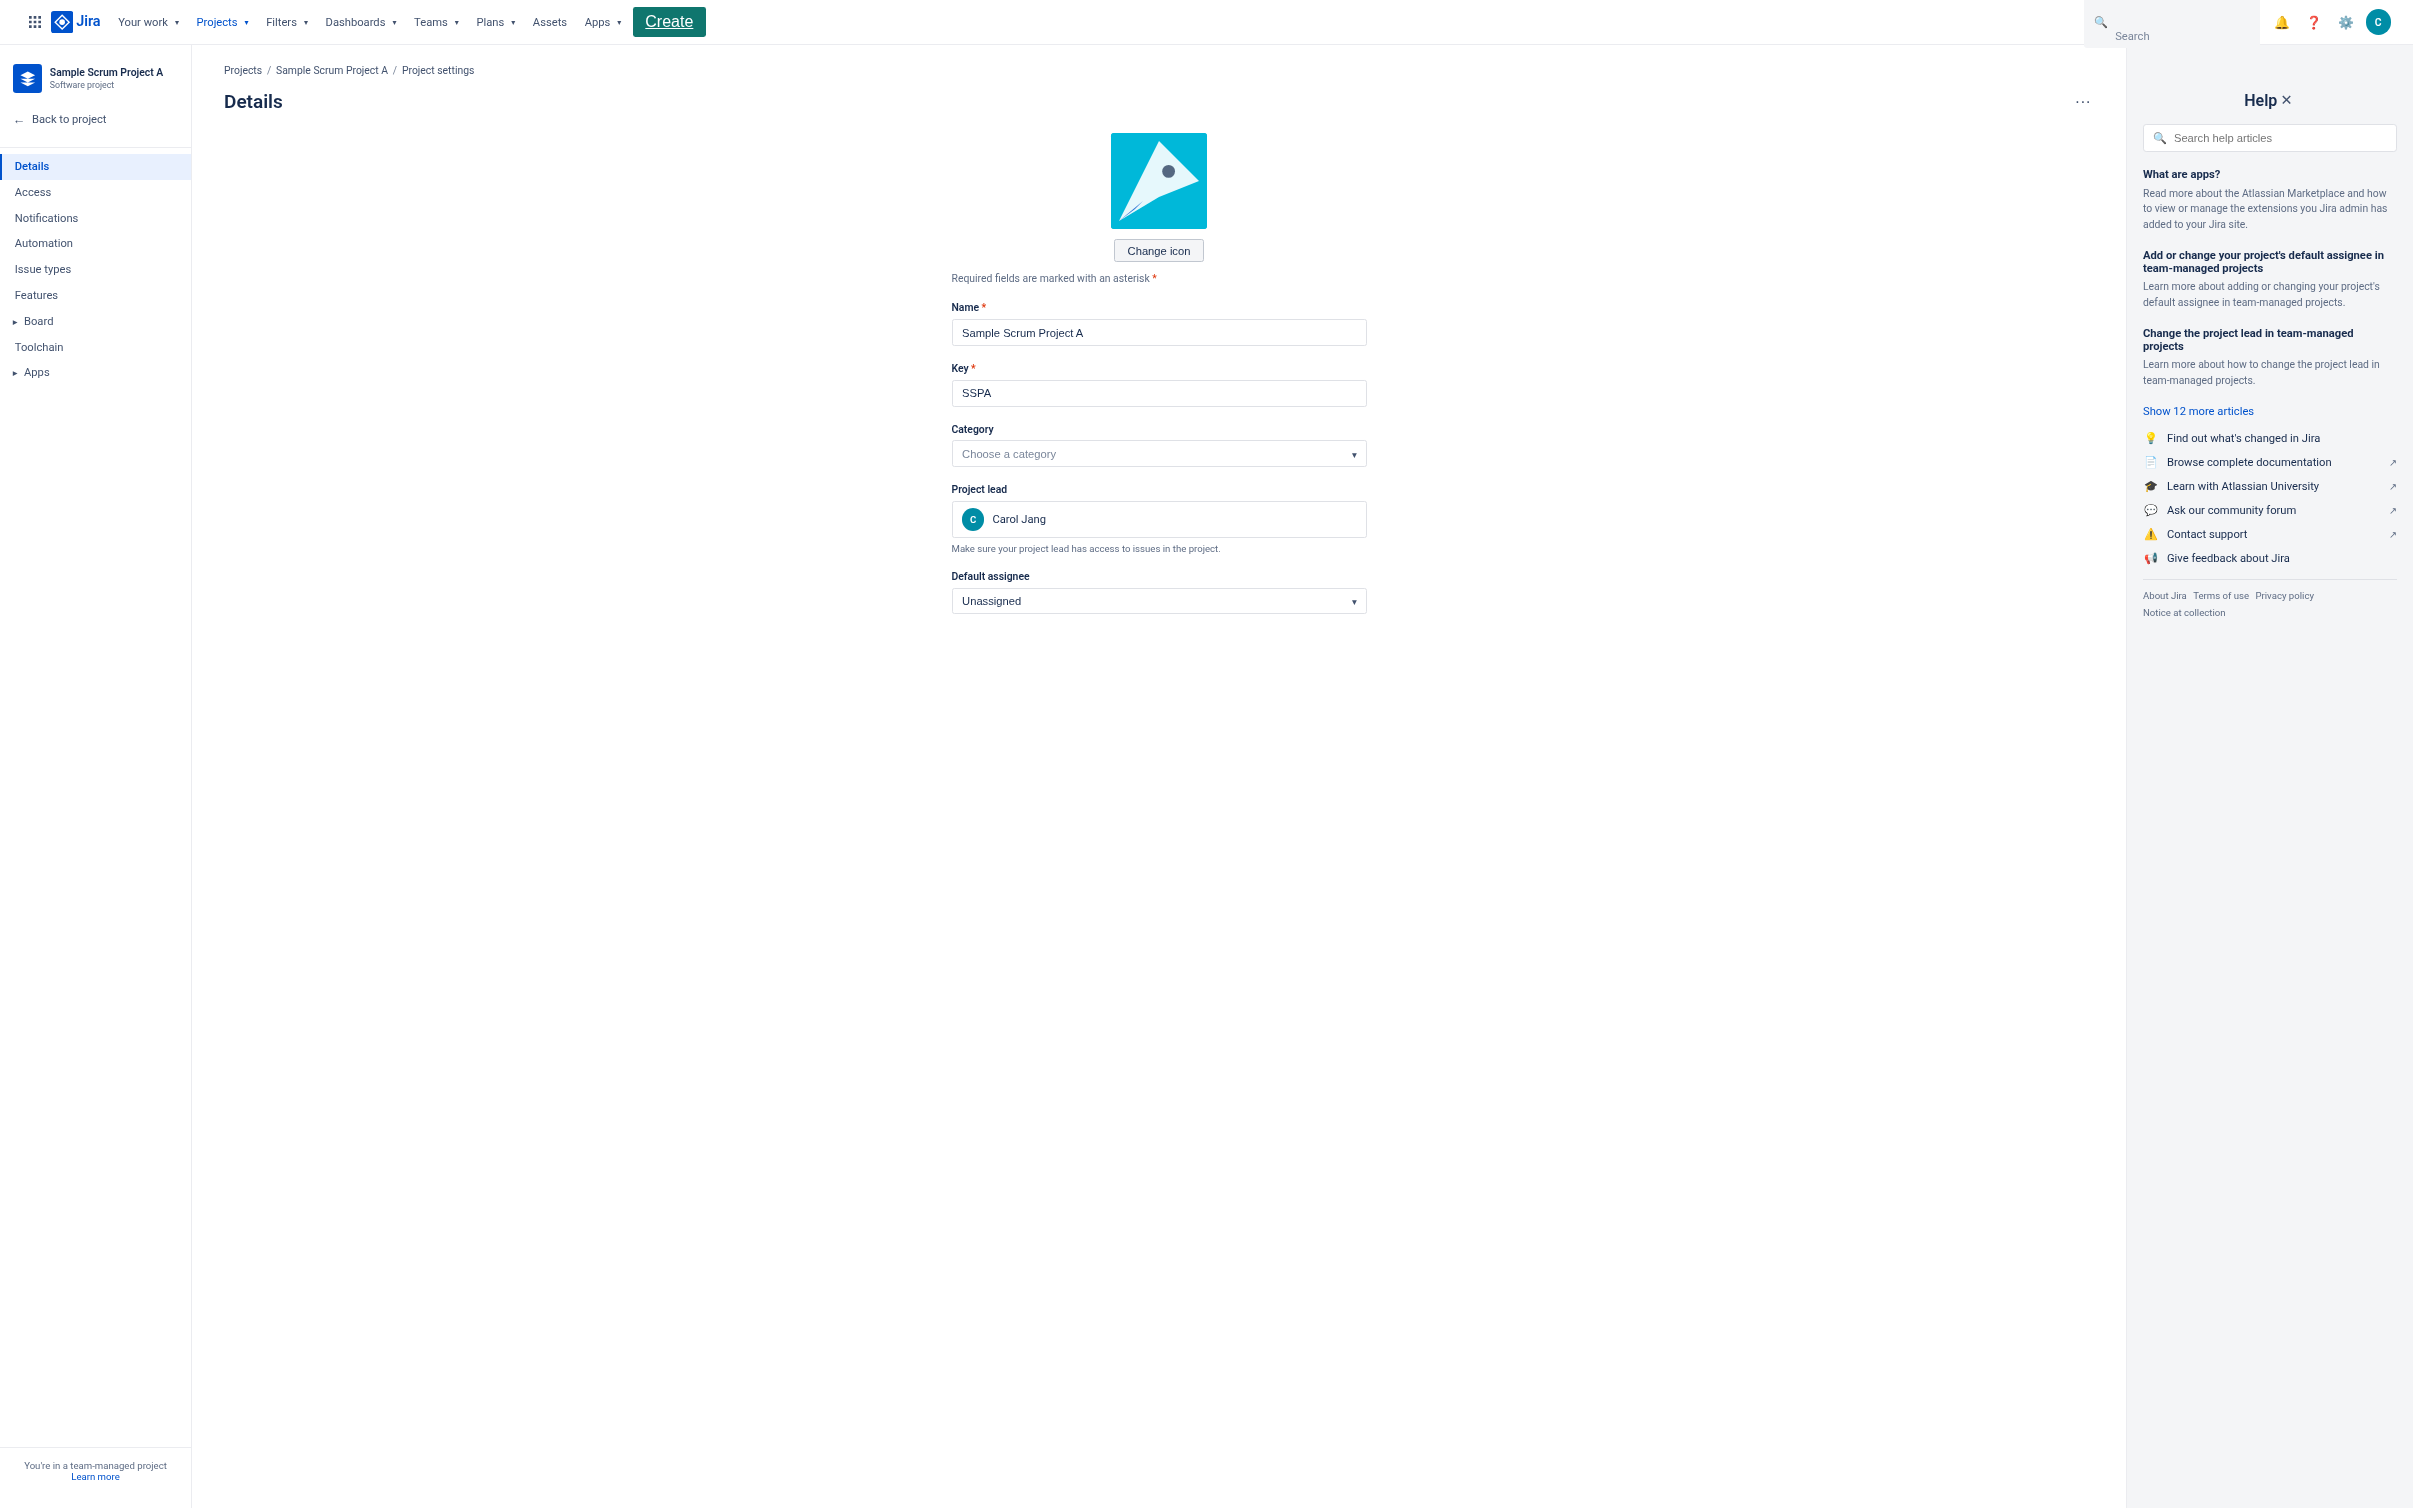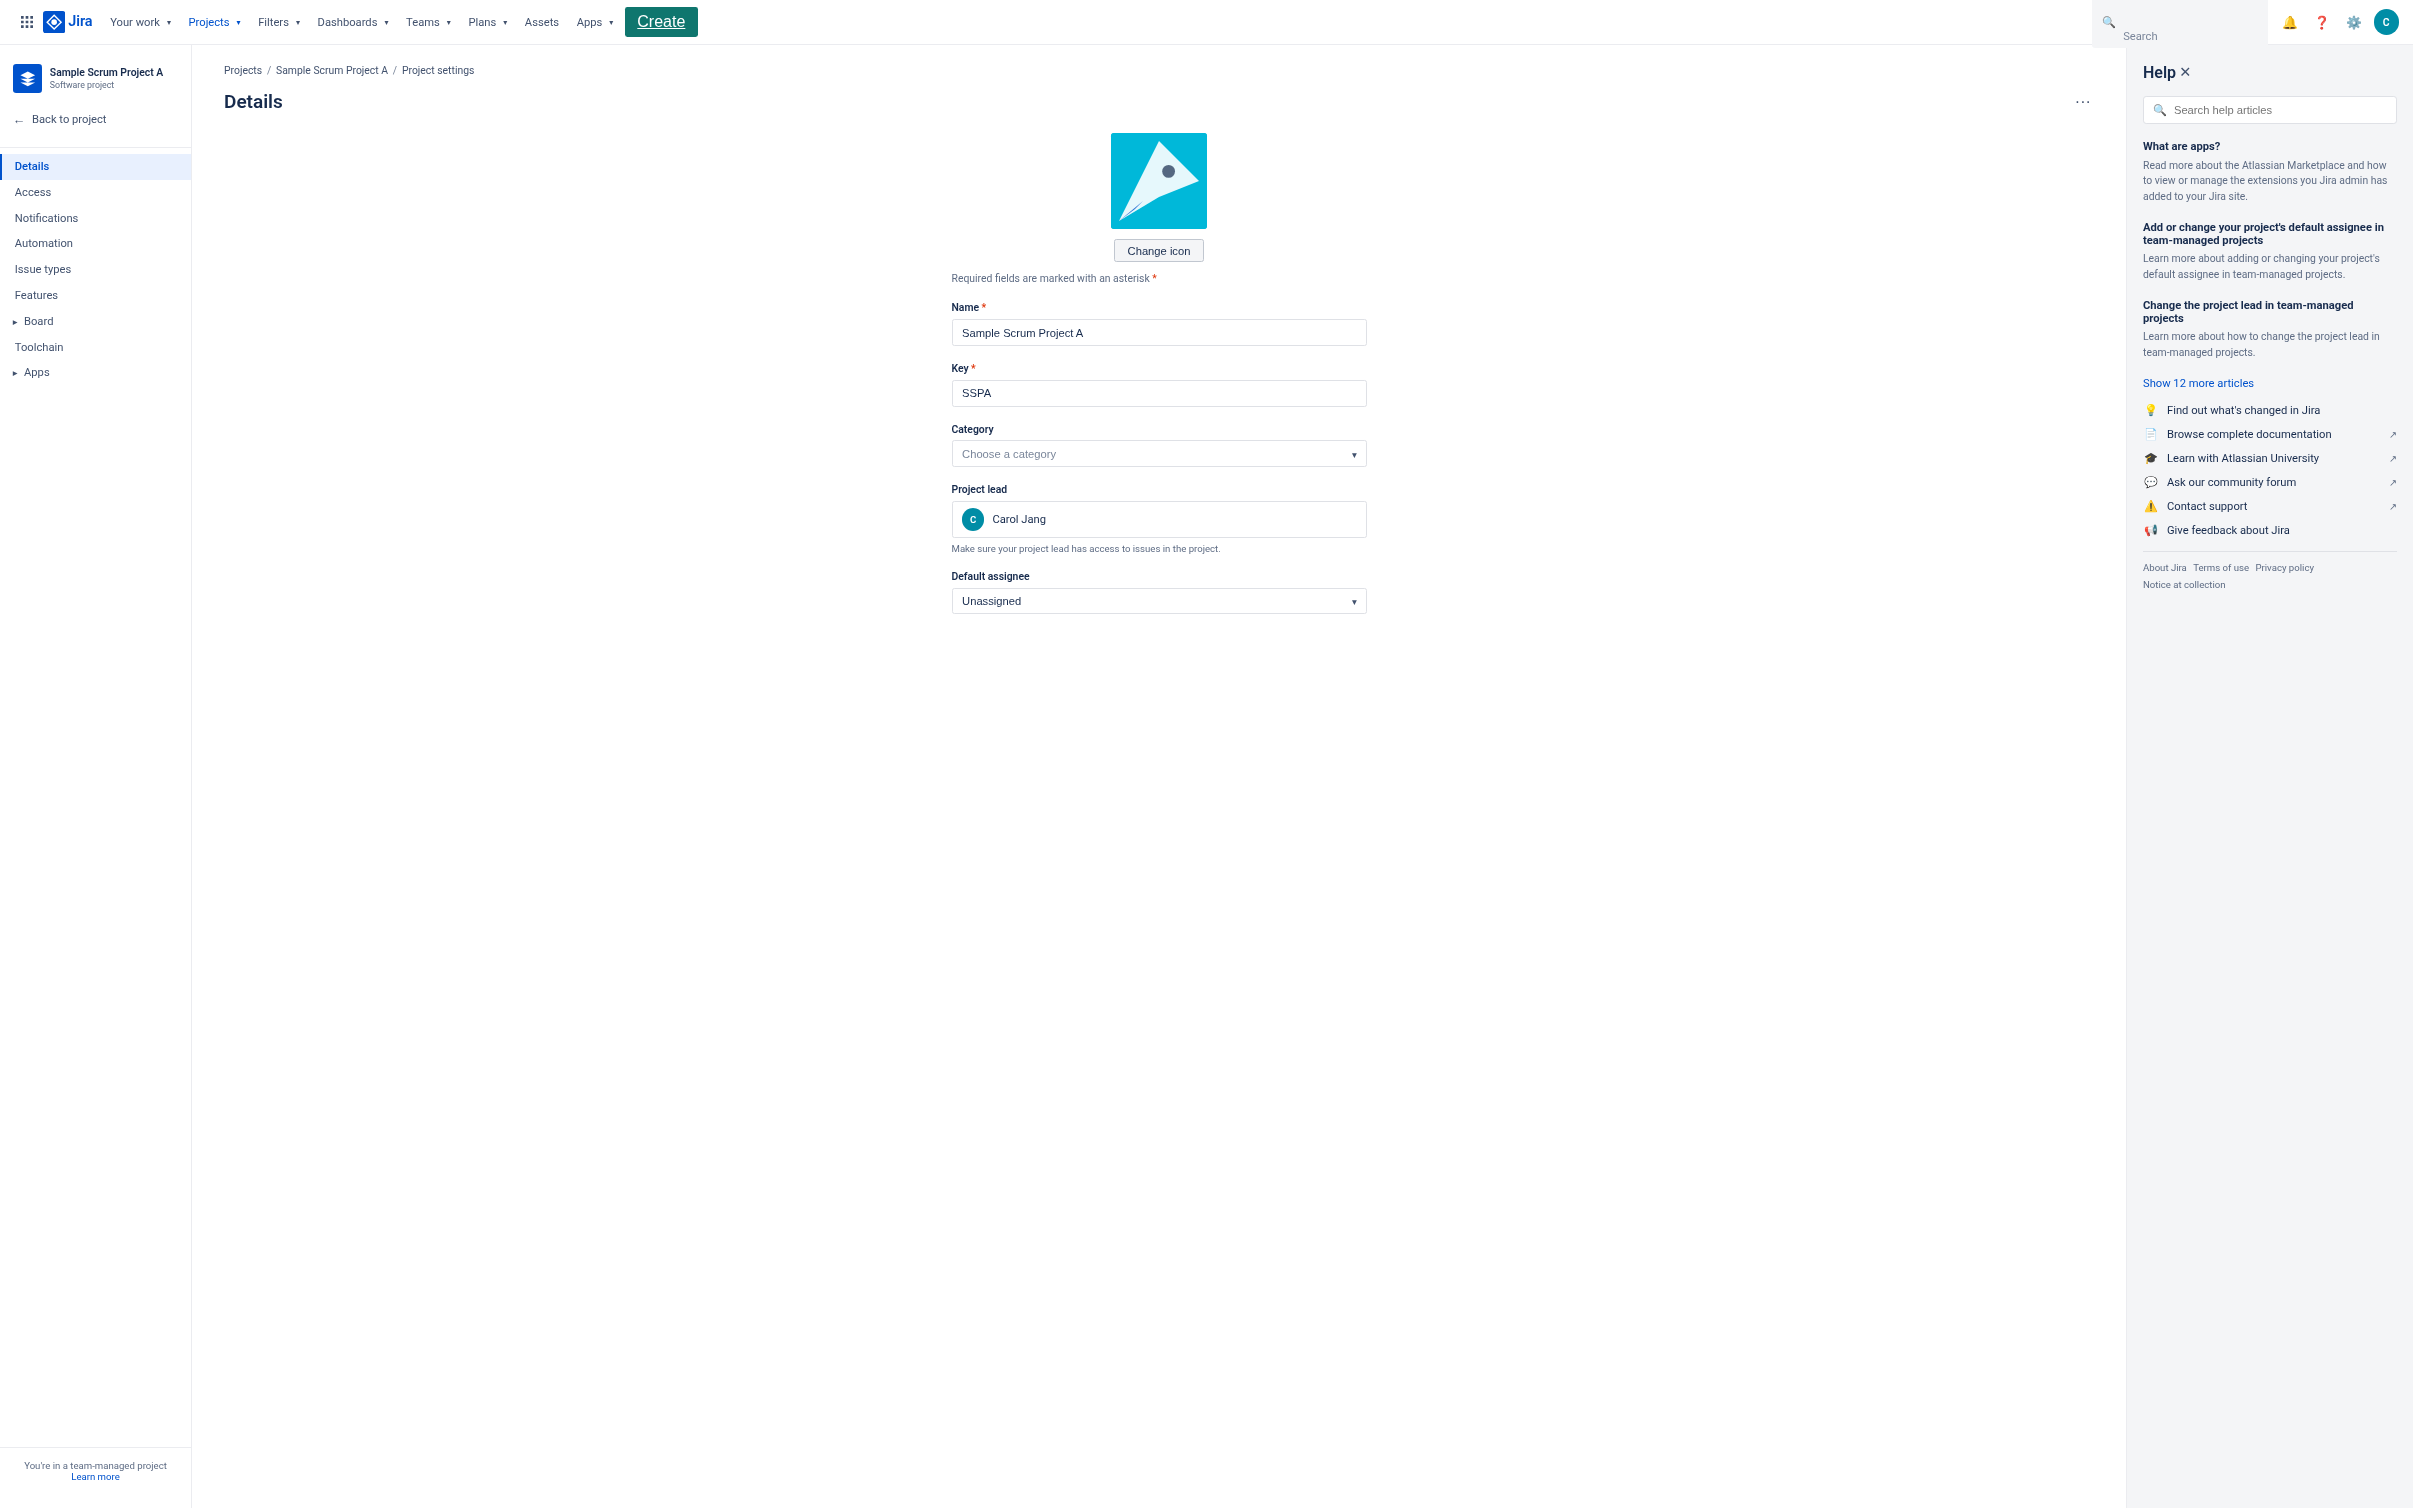--- a/index.html
+++ b/index.html
@@ -2,21 +2,21 @@
 <html style="font-size:12.8px"><head>
   <meta charset="utf-8">
   <style>
     * { box-sizing: border-box; margin: 0; padding: 0; }
     body { font-family: -apple-system, BlinkMacSystemFont, 'Segoe UI', Roboto, sans-serif; font-size: 11.2px; color: #172b4d; background: #fff; }
 
     
     .topnav {
       display: flex; align-items: center; height: 45px;
       background: #fff; border-bottom: 0.8px solid #ebecf0;
-      padding: 0 14px; gap: 3.2px; position: fixed; top: 0; left: 0; right: 0; z-index: 100;
+      padding: 0 22px; gap: 3.2px; position: fixed; top: 0; left: 0; right: 0; z-index: 100;
     }
     .topnav-grid-icon { width: 25.5px; height: 25.5px; display: flex; align-items: center; justify-content: center; cursor: pointer; }
     .topnav-grid-icon svg { width: 16px; height: 16px; fill: #42526e; }
     .topnav-logo { display: flex; align-items: center; gap: 3.2px; margin-right: 6.4px; cursor: pointer; }
     .topnav-logo-icon { width: 22.3px; height: 22.3px; }
     .topnav-logo-text { color: #0052cc; font-size: 14.4px; font-weight: 600; }
     .topnav-nav { display: flex; align-items: center; gap: 1.6px; }
     .topnav-nav-item {
       padding: 4.8px 8px; border-radius: 2.4px; cursor: pointer; font-size: 11.2px; color: #42526e;
       display: flex; align-items: center; gap: 7px; white-space: nowrap; justify-content: flex-end;
@@ -140,21 +140,21 @@
       font-size: 9.6px; font-weight: 600; flex-shrink: 0;
     }
     .project-lead-name { font-size: 11.2px; color: #172b4d; }
     .form-hint { font-size: 9.6px; color: #5e6c84; margin-top: 4.8px; }
 
     
     .help-panel {
       width: 287px; min-width: 287px; background: #f4f5f7; border-left: 0.8px solid #ebecf0;
       padding: 16px; overflow-y: auto; position: relative;
     }
-    .help-header { display: flex; align-items: center; justify-content: flex-start; margin-bottom: 12.8px; }
+    .help-header { display: flex; align-items: center; justify-content: center; margin-bottom: 12.8px; margin-top: 28px; }
     .help-title { font-size: 16px; font-weight: 600; color: #172b4d; }
     .help-close-btn {
       background: transparent; border: none; cursor: pointer; color: #42526e;
       font-size: 14.4px; padding: 3.2px; border-radius: 2.4px;
     }
     .help-search {
       display: flex; align-items: center; background: #fff; border: 1.6px solid #dfe1e6;
       border-radius: 3.2px; padding: 6.4px 9.6px; gap: 6.4px; margin-bottom: 16px;
     }
     .help-search-icon { color: #7a869a; font-size: 11.2px; }

